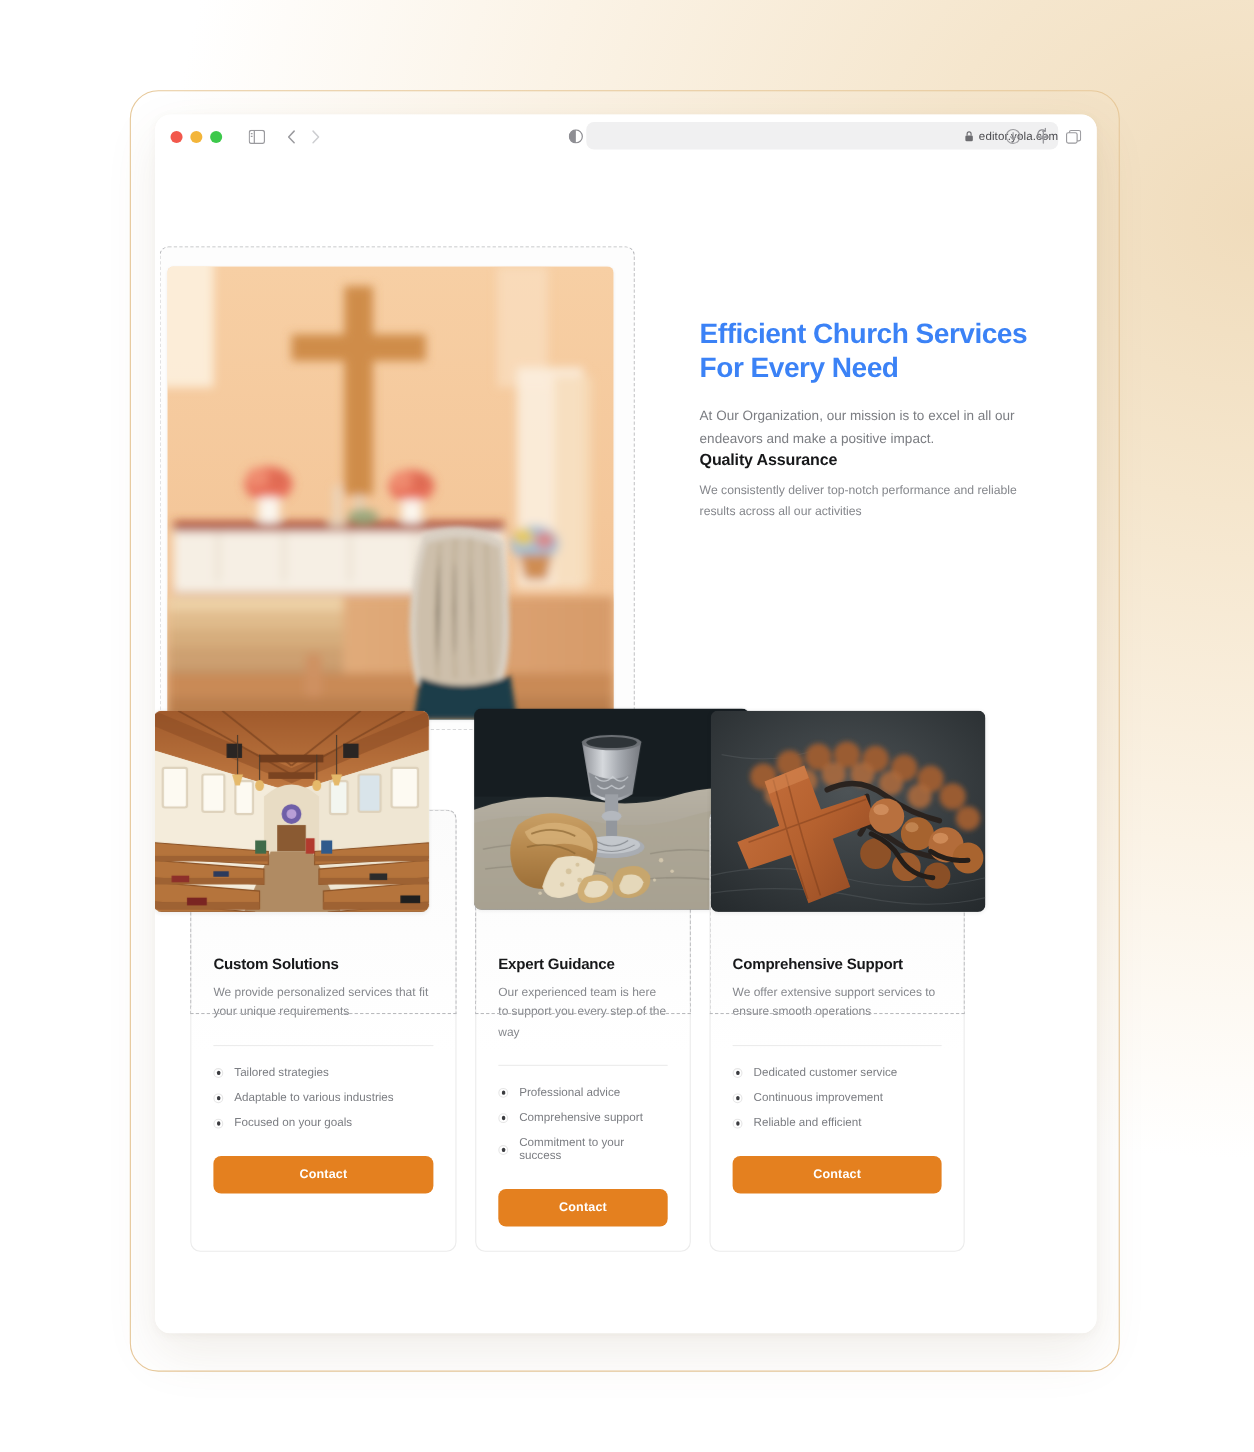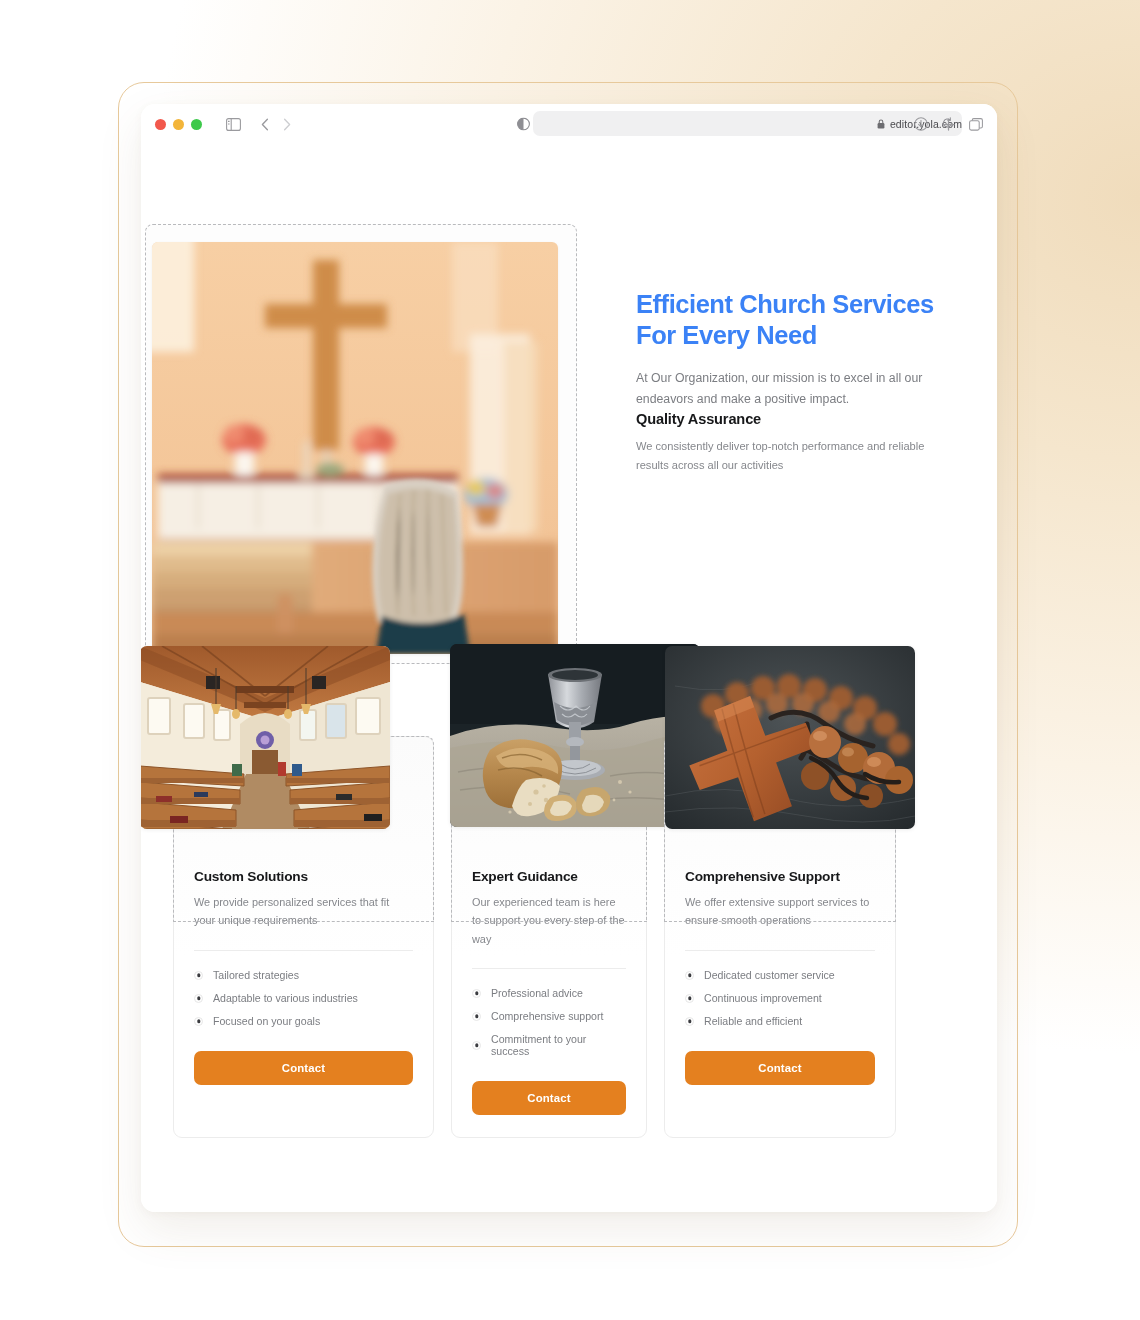--- a/index.html
+++ b/index.html
@@ -183,21 +183,21 @@
     position: absolute;
     left: 32px;
     top: 592px;
     width: 792px;
     display: flex;
     gap: 17px;
   }
 
   .card {
     position: relative;
-    width: 261px;
+    width: 242px;
     background: linear-gradient(180deg, #fbfbfb 0%, #ffffff 55%);
     border: 1px solid #ececec;
     border-radius: 9px;
     padding: 0;
   }
   .card:nth-child(2) { width: 196px; }
   .card:nth-child(3) { width: 232px; }
 
   .card-slot {
     position: absolute;

